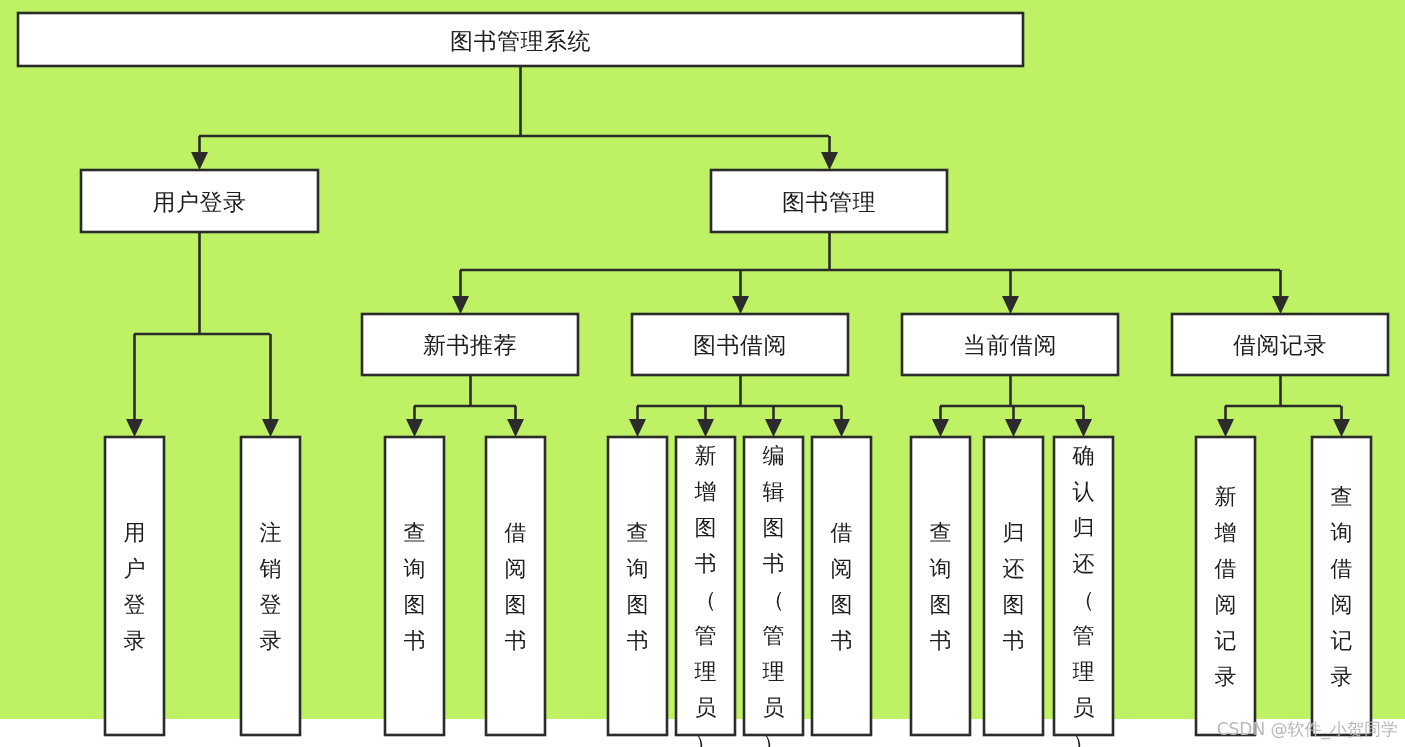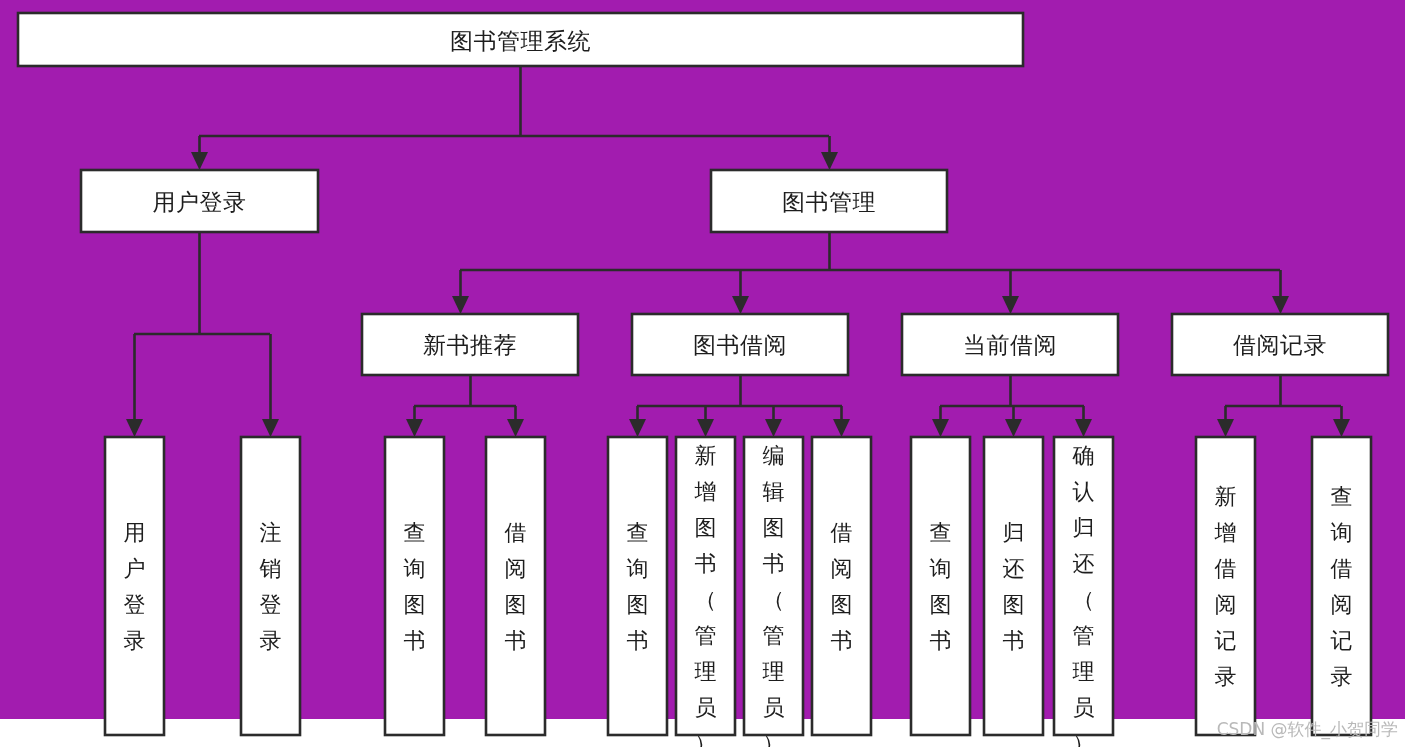--- a/index.html
+++ b/index.html
@@ -11,21 +11,21 @@
   body {
     width: 1405px;
     height: 747px;
     font-family: "DejaVu Sans", "Liberation Sans", sans-serif;
     overflow: hidden;
   }
   #diagram-root {
     position: relative;
     width: 1405px;
     height: 719px;
-    background: #a21caf;
+    background: #bef264;
   }
   svg.diagram-canvas {
     position: absolute;
     left: 0;
     top: 0;
     width: 1405px;
     height: 747px;
     display: block;
   }
   .node-box {

